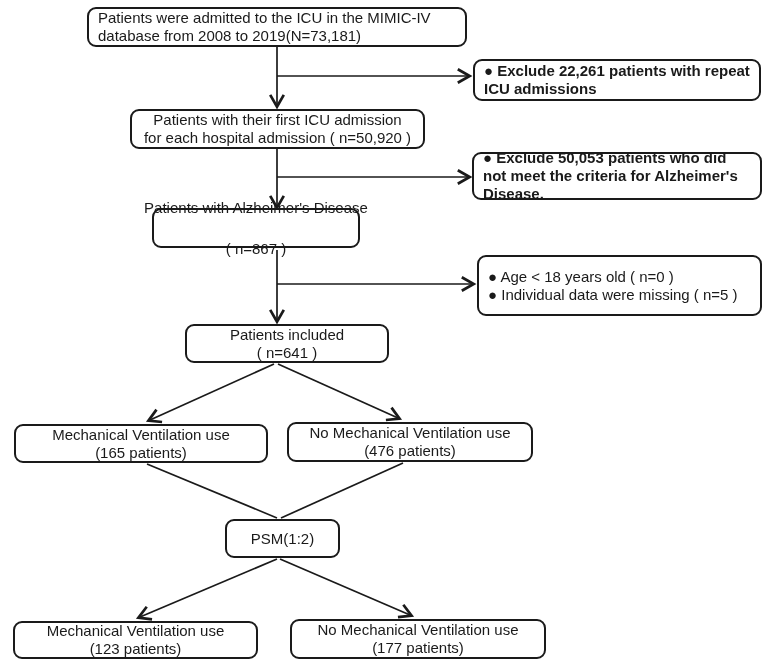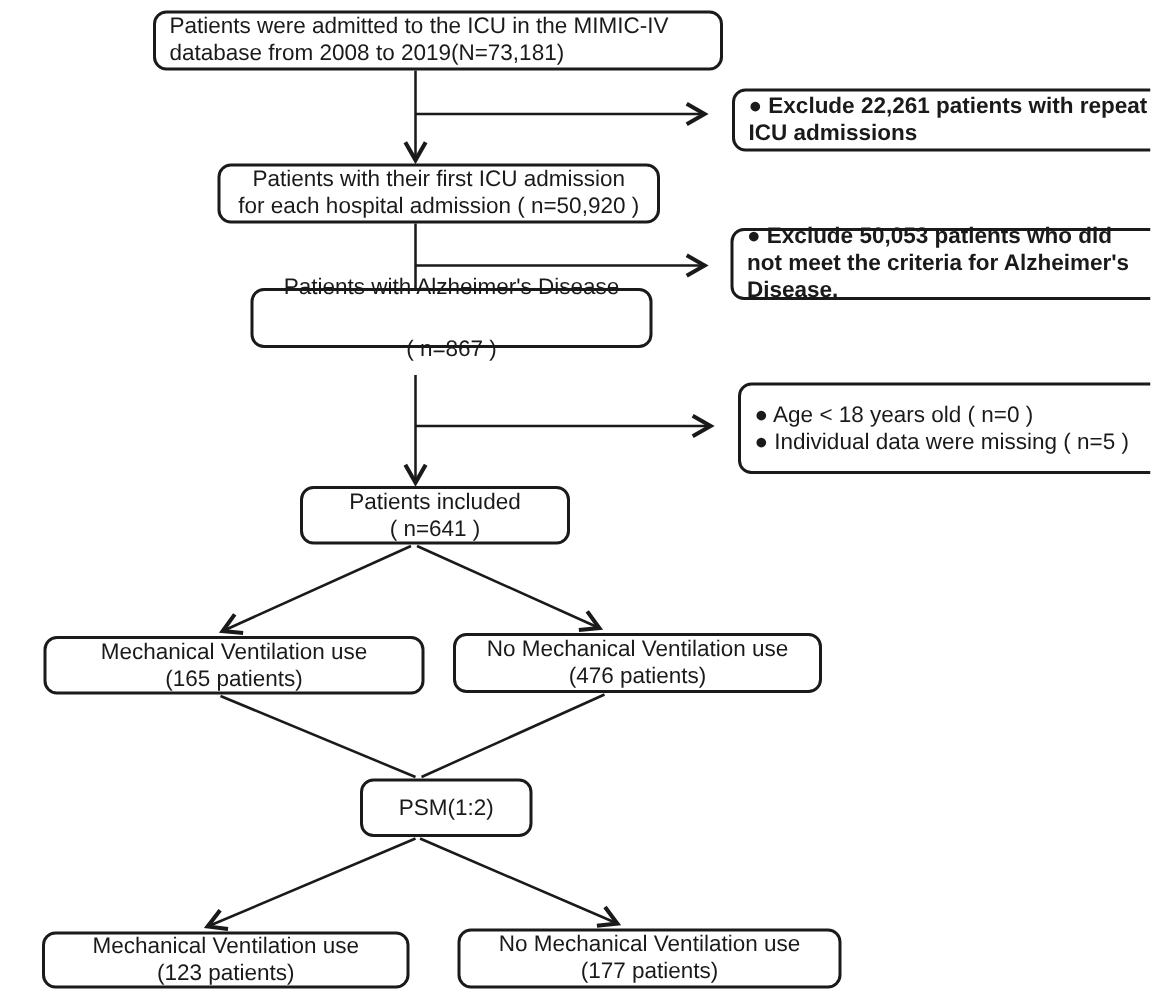--- a/index.html
+++ b/index.html
@@ -31,36 +31,35 @@
     border: 2px solid #1a1a1a;
     border-radius: 9px;
     font-size: 15px;
     line-height: 18px;
     display: flex;
     flex-direction: column;
     justify-content: center;
     align-items: center;
     text-align: center;
     padding: 2px 6px;
-    margin-left: 15px;
   }
   .node.left-align {
     align-items: flex-start;
     text-align: left;
     padding-left: 9px;
     padding-right: 8px;
   }
   .node .line { white-space: nowrap; }
   .node .wrap { white-space: normal; font-weight: bold; }
 
   
   .n-admitted    { left: 87px;  top: 7px;   width: 380px; height: 40px; }
   .n-first-icu   { left: 130px; top: 109px; width: 295px; height: 40px; }
-  .n-alzheimers  { left: 152px; top: 192px; width: 268px; height: 40px; gap: 23px; }
-  .n-included    { left: 185px; top: 324px; width: 180px; height: 39px; align-items: center; }
+  .n-alzheimers  { left: 152px; top: 208px; width: 208px; height: 40px; gap: 23px; }
+  .n-included    { left: 185px; top: 324px; width: 204px; height: 39px; align-items: center; }
   .n-mv-pre      { left: 14px;  top: 424px; width: 254px; height: 39px; }
   .n-no-mv-pre   { left: 287px; top: 422px; width: 246px; height: 40px; }
   .n-psm         { left: 225px; top: 519px; width: 115px; height: 39px; text-align: center; }
   .n-mv-post     { left: 13px;  top: 621px; width: 245px; height: 38px; }
   .n-no-mv-post  { left: 290px; top: 619px; width: 256px; height: 40px; }
 
   
   .n-excl-repeat   { left: 473px; top: 59px;  width: 288px; height: 42px; }
   .n-excl-criteria { left: 472px; top: 152px; width: 290px; height: 48px; }
   .n-excl-other    { left: 477px; top: 255px; width: 285px; height: 61px; }

